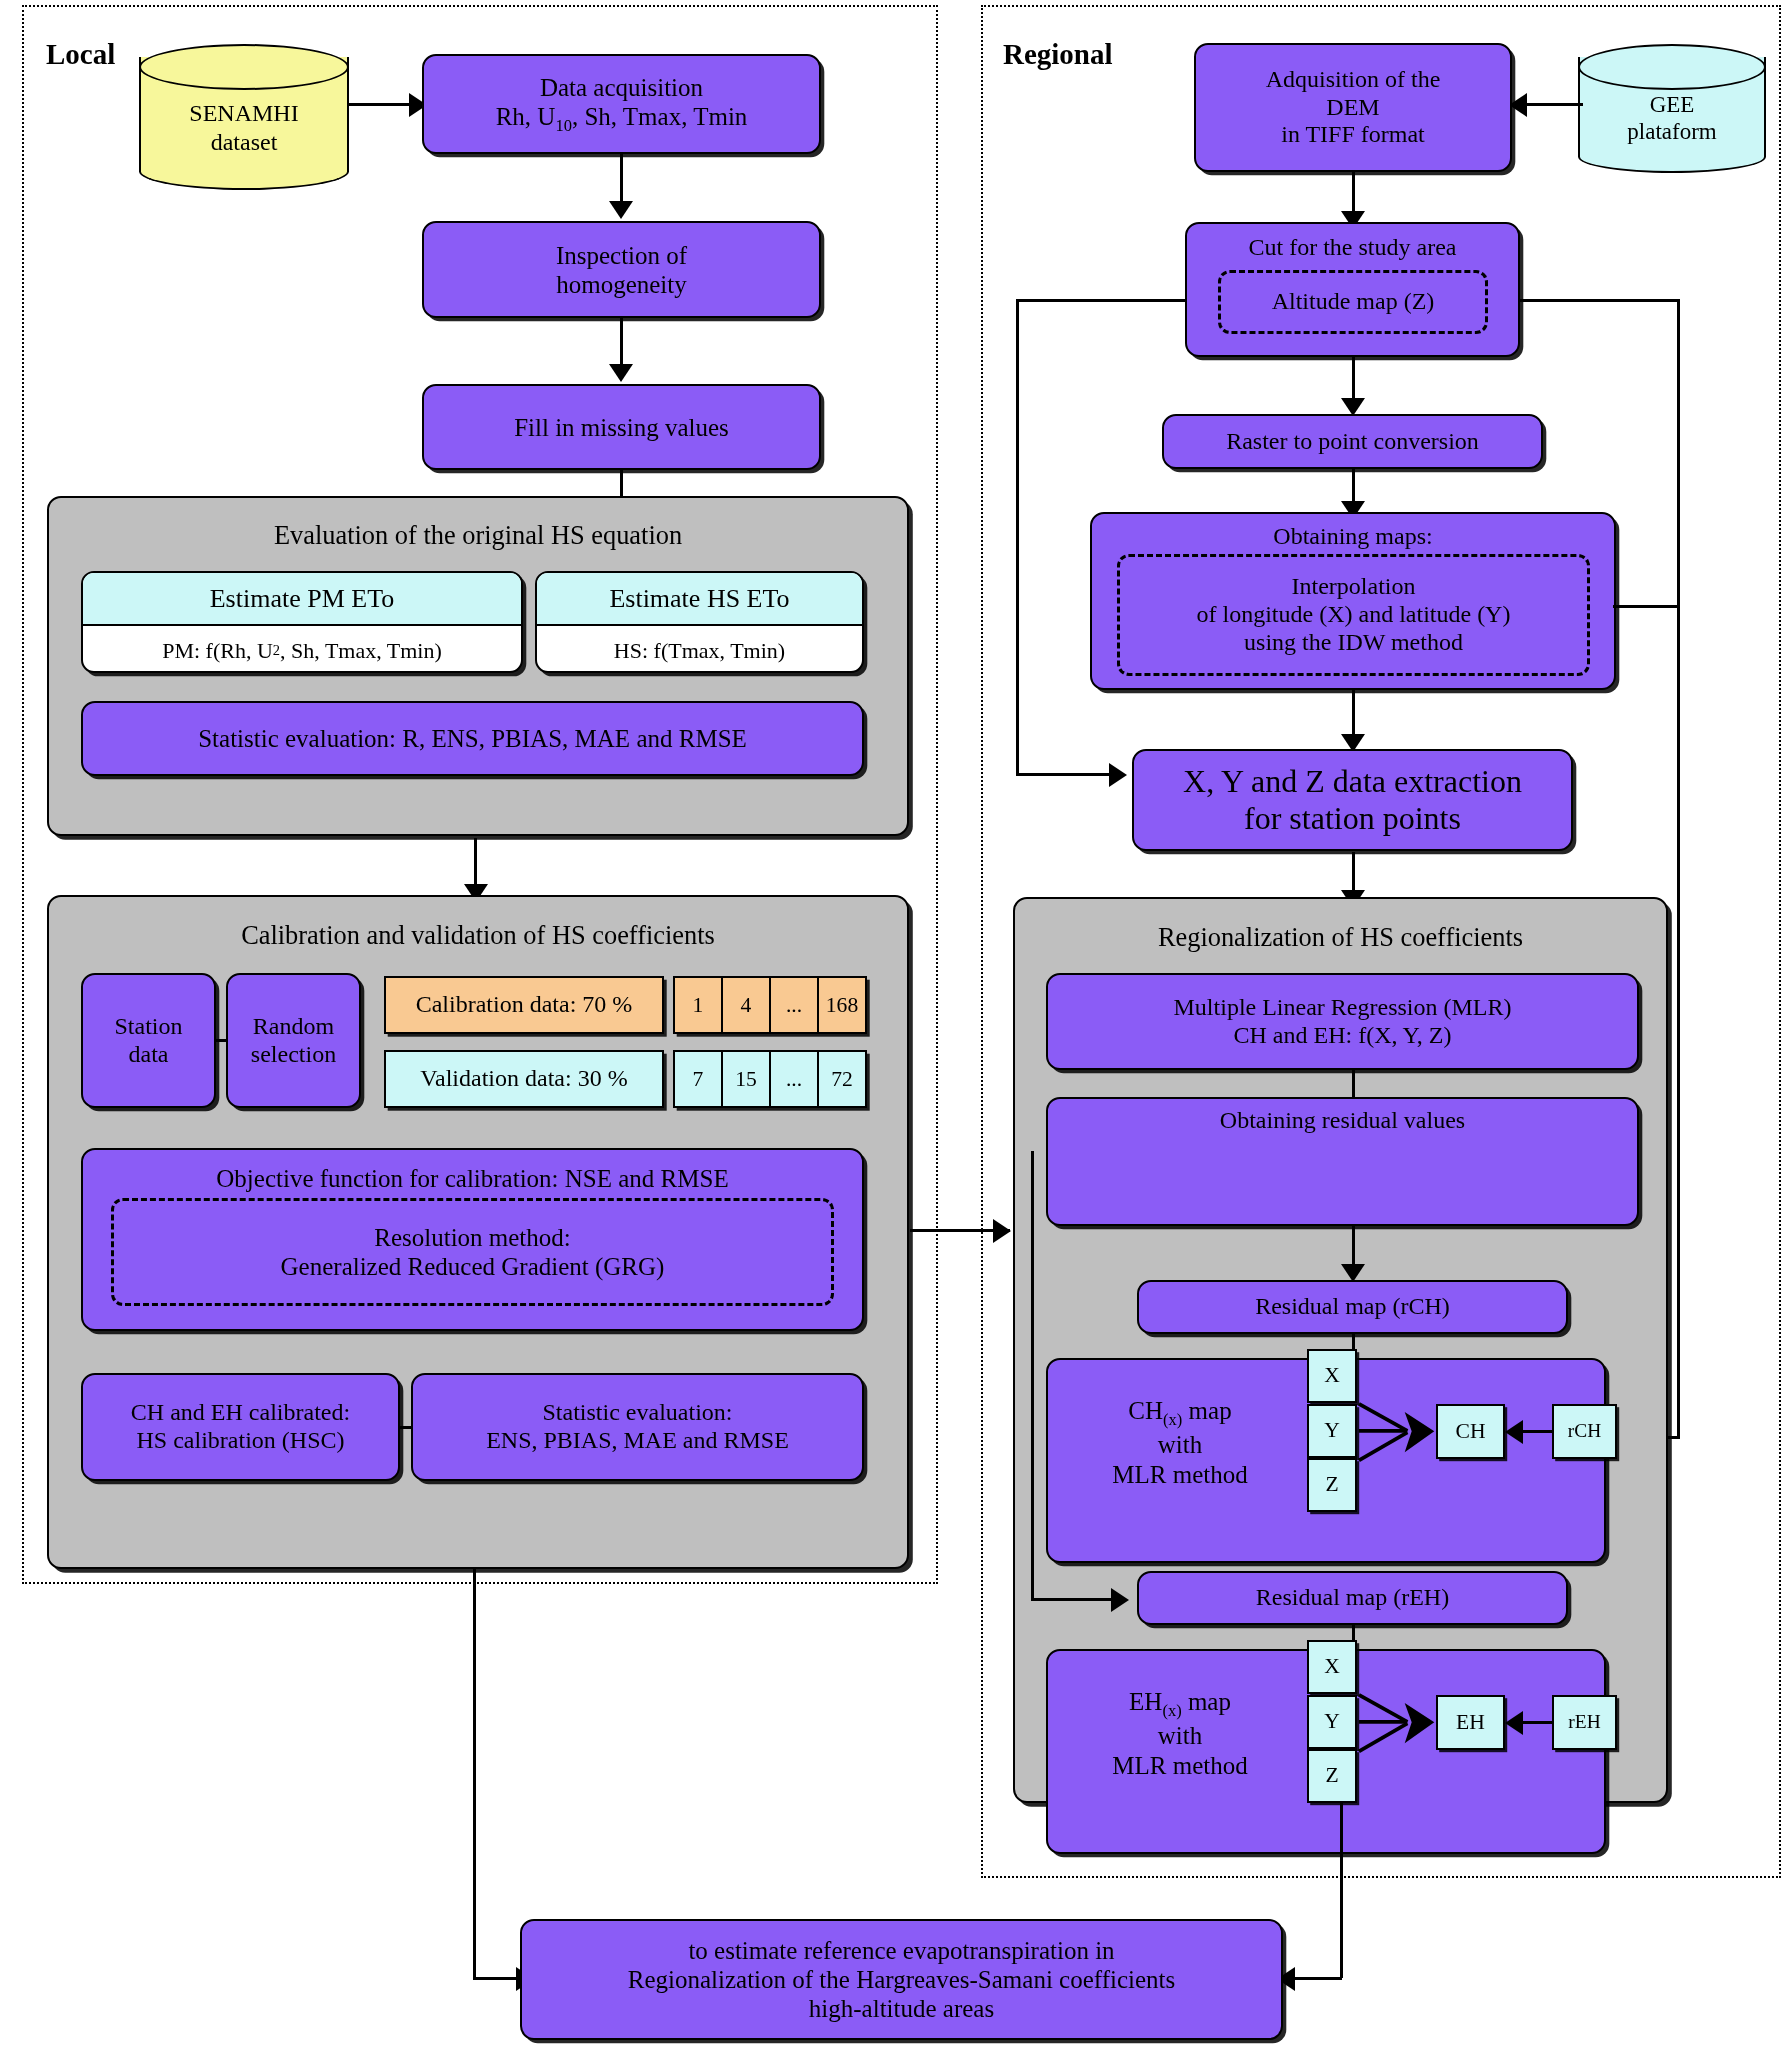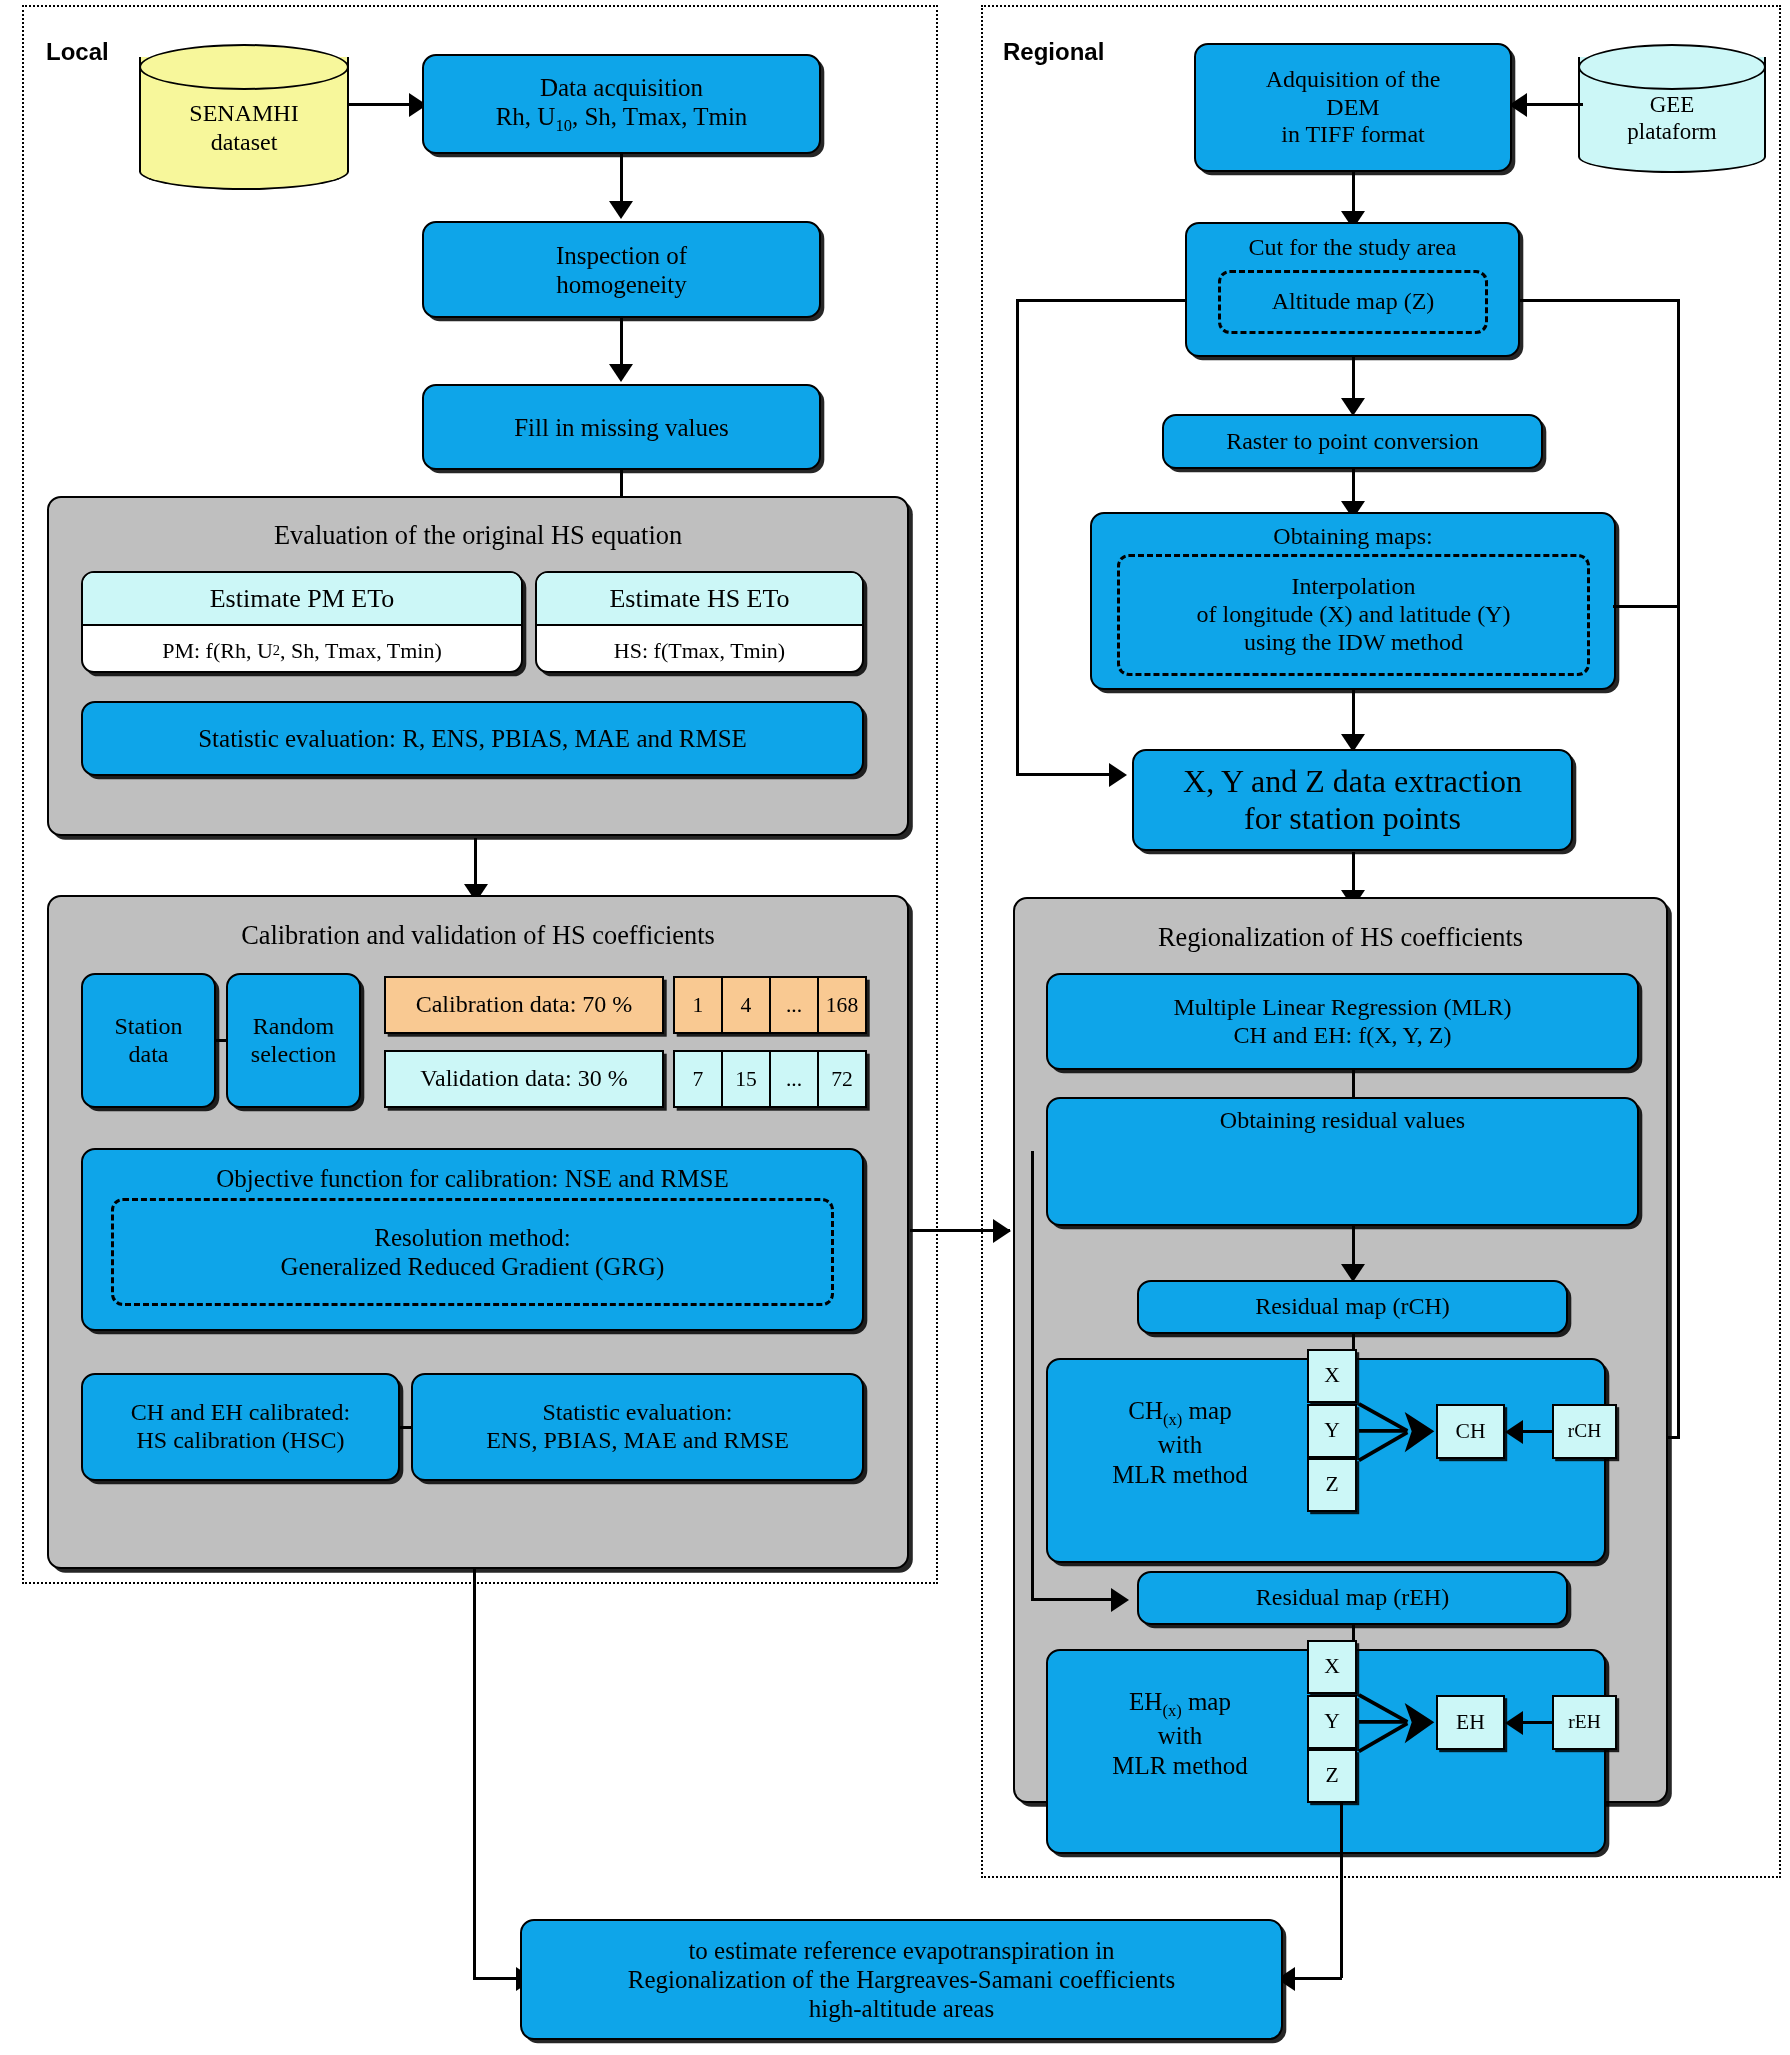--- a/index.html
+++ b/index.html
@@ -1,25 +1,25 @@
 <!DOCTYPE html>
 <html style="font-size:8.6px"><head>
 <meta charset="utf-8">
 <style>
   html,body{margin:0;padding:0;background:#fff;}
   body{font-family:"Liberation Serif", serif;}
   #canvas{position:relative;width:1790px;height:2056px;background:#fff;overflow:hidden;}
 
   
   .panel{position:absolute;border:2.2px dotted #000;box-sizing:border-box;background:transparent;}
-  .panel-title{position:absolute;font-weight:bold;font-size:24px;color:#000;letter-spacing:0px;
-               font-family:Liberation Sans, sans-serif;}
-
-  
-  .node{position:absolute;box-sizing:border-box;background:#0ea5e9;border:2.7px solid #000;
+  .panel-title{position:absolute;font-weight:bold;font-size:29px;color:#000;letter-spacing:0px;
+               font-family:Liberation Serif, serif;}
+
+  
+  .node{position:absolute;box-sizing:border-box;background:#8b5cf6;border:2.7px solid #000;
         border-radius:14px;display:flex;align-items:center;justify-content:center;
         text-align:center;line-height:1.16;color:#000;
         box-shadow:3.8px 3.8px 0 -0.5px rgba(0,0,0,0.85);
         font-family:"Liberation Serif", serif;}
   .node.sq{border-radius:0;}
   .node.flat{box-shadow:none;}
 
   
   .group{position:absolute;box-sizing:border-box;background:#bfbfbf;border:2.7px solid #000;
          border-radius:14px;box-shadow:4.3px 4.3px 0 -0.5px rgba(0,0,0,0.85);}

